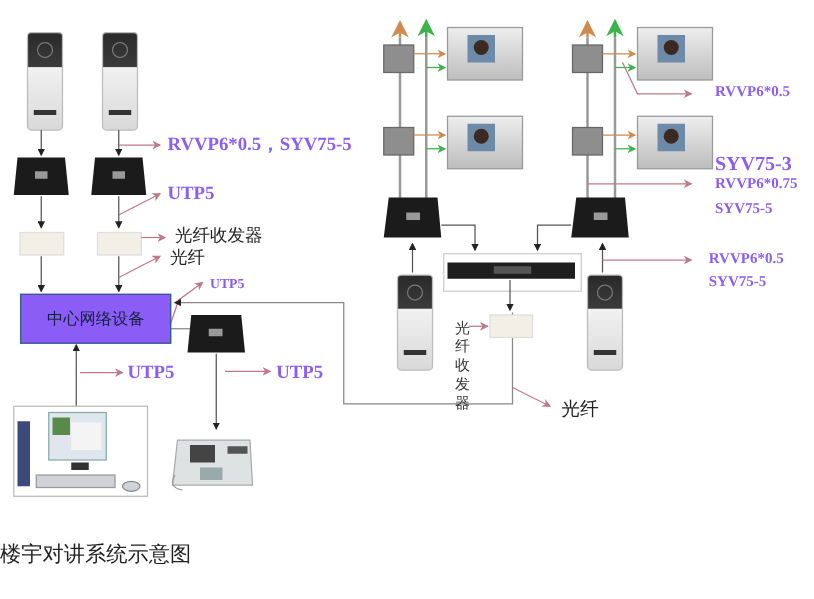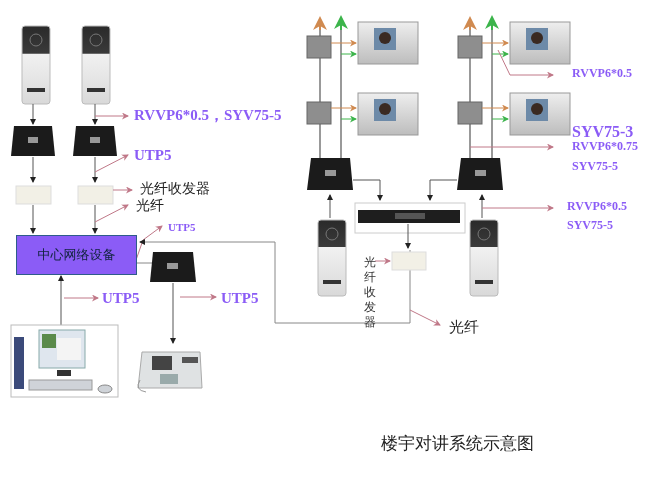--- a/index.html
+++ b/index.html
@@ -1,20 +1,20 @@
 <!DOCTYPE html>
 <html><head>
 <meta charset="utf-8">
 <style>
   html,body{margin:0;padding:0;background:#ffffff;}
   body{width:651px;height:479px;position:relative;overflow:hidden;font-family:"DejaVu Serif","Liberation Serif",serif;}
   #stage{position:absolute;left:0;top:0;width:651px;height:479px;}
   .lbl{position:absolute;font-family:"Liberation Serif","DejaVu Serif",serif;font-weight:bold;color:#8b5cf6;white-space:nowrap;}
   .cn{font-family:"DejaVu Sans","Liberation Sans",sans-serif;font-weight:normal;color:#222;}
-  .caption{position:absolute;left:0;width:534px;top:432px;text-align:right;font-family:"DejaVu Sans","Liberation Sans",sans-serif;font-size:17px;color:#222;}
+  .caption{position:absolute;left:0;width:534px;top:432px;text-align:left;font-family:"DejaVu Sans","Liberation Sans",sans-serif;font-size:17px;color:#222;}
   .center-box{position:absolute;left:16px;top:235px;width:119px;height:38px;background:#8b5cf6;border:1px solid #2e5c8a;display:flex;align-items:center;justify-content:center;font-family:"DejaVu Sans",sans-serif;font-size:13px;color:#10233d;}
   .vert{position:absolute;font-family:"DejaVu Sans",sans-serif;font-size:12px;line-height:15px;width:14px;color:#333;}
 </style>
 </head>
 <body>
 
 <svg id="stage" width="651" height="479" viewBox="0 0 651 479" xmlns="http://www.w3.org/2000/svg">
   <defs>
     <marker id="ah" markerWidth="6" markerHeight="6" refX="5" refY="3" orient="auto">
         <path d="M0,0 L6,3 L0,6 z" fill="#222"></path>

